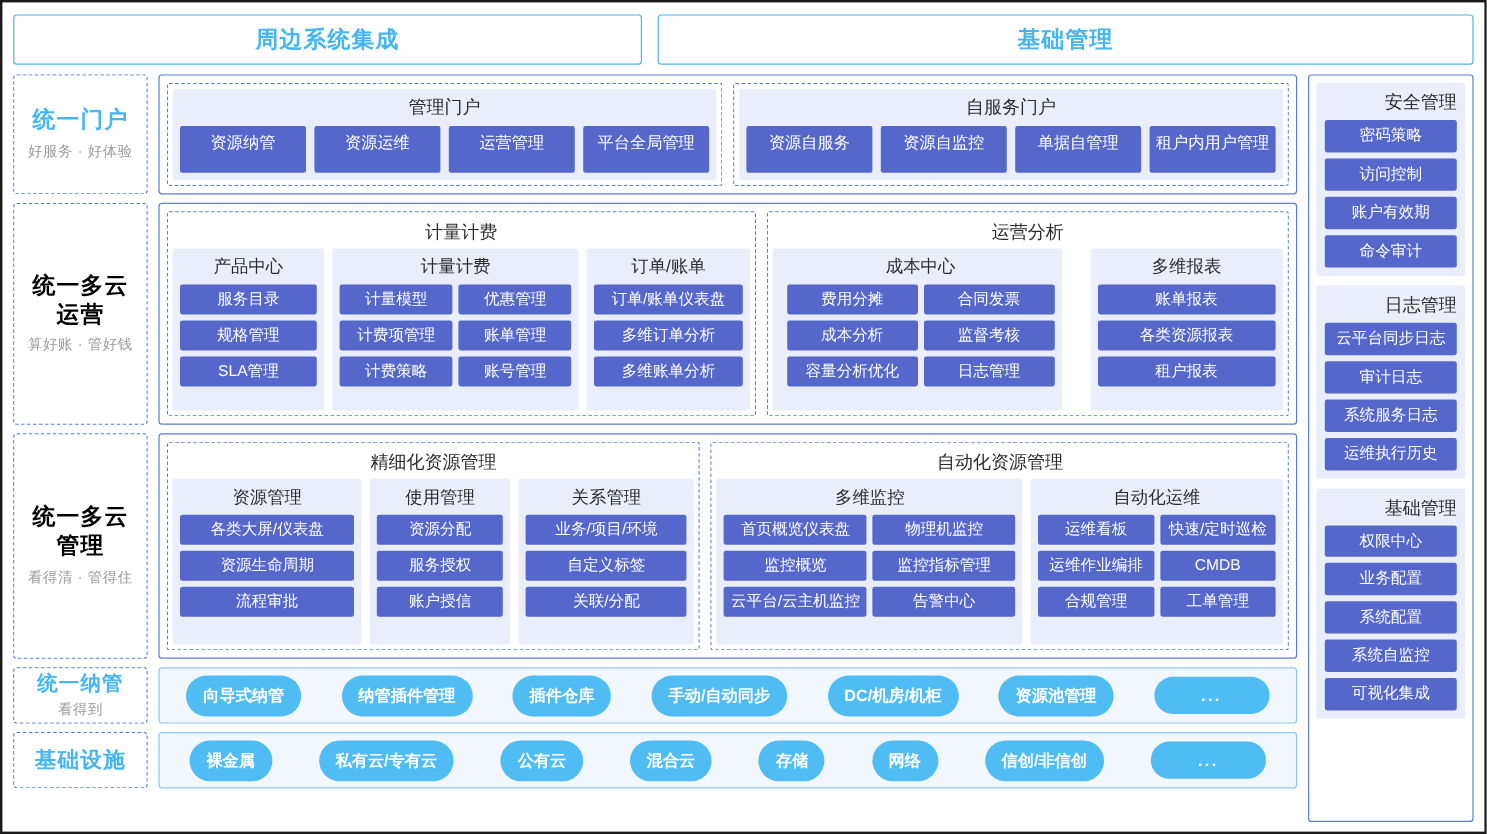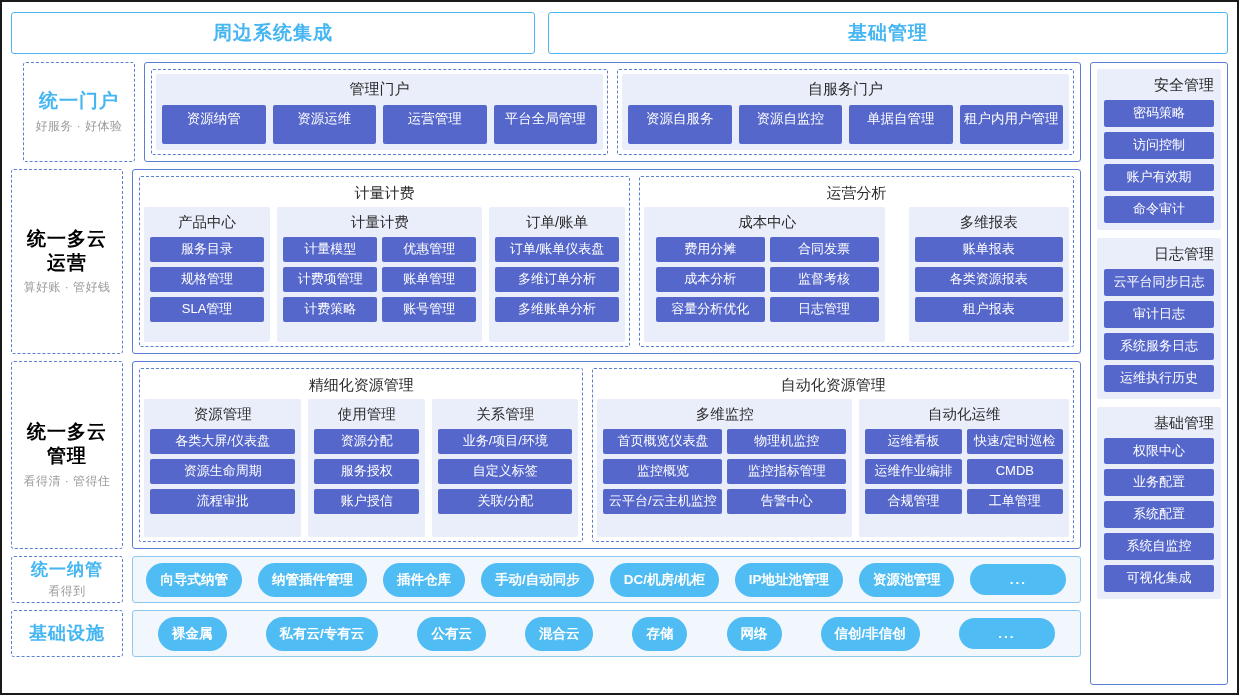--- a/index.html
+++ b/index.html
@@ -36,21 +36,21 @@
   .hdr-peri{ flex:0 0 524px; }
   .hdr-base{ flex:1 1 auto; }
 
   
   .body{ display:flex; gap:9px; flex:1 1 auto; min-height:0; }
   .left-col{ flex:1 1 auto; display:flex; flex-direction:column; gap:7px; min-width:0; }
   .right-col{ flex:0 0 138px; display:flex; }
 
   
   .row{ display:flex; gap:9px; min-height:0; }
-  .row-portal{ flex:0 0 100px;margin-left:12px; }
+  .row-portal{ flex:0 0 100px; }
   .row-ops  { flex:0 0 185px; }
   .row-mgmt { flex:0 0 188px; }
   .row-onb  { flex:0 0 47px; }
   .row-infra{ flex:0 0 47px; }
 
   
   .cap{
     flex:0 0 112px;
     border:1.5px dashed #5b7fd4;
     border-radius:3px;
@@ -370,21 +370,20 @@
         <div class="cap blue">
           <div class="t" style="font-size:17px;">统一纳管</div>
           <div class="s" style="margin-top:2px;">看得到</div>
         </div>
         <div class="panel pill-panel">
           <div class="pill">向导式纳管</div>
           <div class="pill">纳管插件管理</div>
           <div class="pill">插件仓库</div>
           <div class="pill">手动/自动同步</div>
           <div class="pill">DC/机房/机柜</div>
-          <div class="pill">IP地址池管理</div>
           <div class="pill">资源池管理</div>
           <div class="pill dots">...</div>
         </div>
       </div>
 
       <div class="row row-infra">
         <div class="cap blue">
           <div class="t" style="font-size:18px;">基础设施</div>
         </div>
         <div class="panel pill-panel">

